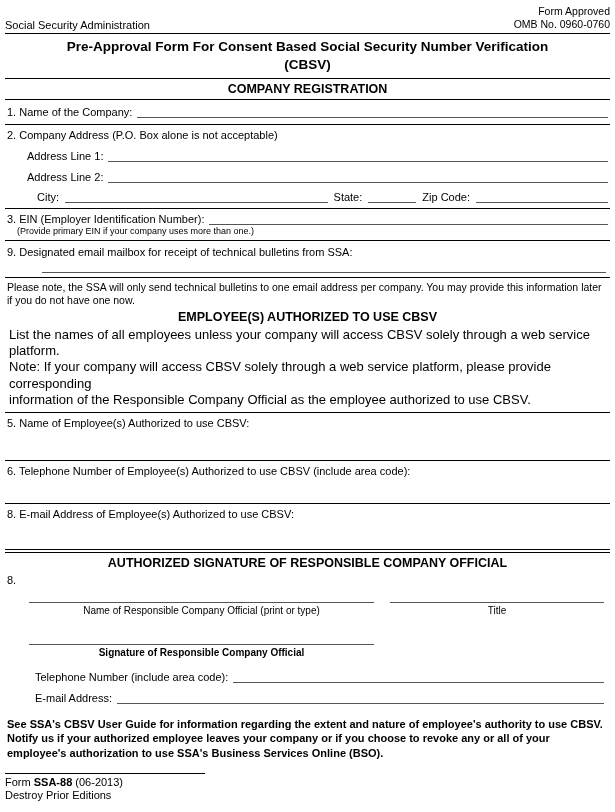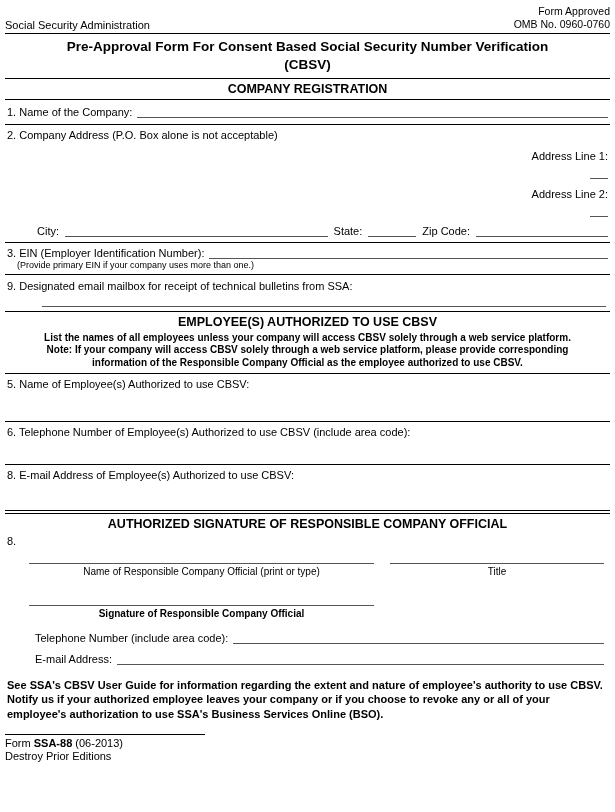--- a/index.html
+++ b/index.html
@@ -18,32 +18,32 @@
 
   .frow { display:flex; align-items:flex-end; gap:5px; font-size:11px; }
   .lbl { flex:0 0 auto; white-space:nowrap; }
   .fill { flex:1 1 auto; border-bottom:1px solid #555; height:12px; min-width:18px; }
   .fill.fixed48 { flex:0 0 48px; }
   .fill.fixed132 { flex:0 0 132px; }
 
   .f1 { margin:6px 2px 6px 2px; }
 
   .f2 { margin:4px 2px 5px 2px; font-size:11px; }
-  .f2 .sub { margin:9px 0 0 20px;flex-direction:column; }
+  .f2 .sub { margin:9px 0 0 20px; }
   .f2 .citystatezip { display:flex; align-items:flex-end; gap:6px; margin:8px 0 2px 30px; }
 
   .f3 { margin:4px 2px 4px 2px; font-size:11px; }
   .f3 .small-note { font-size:9px; margin:1px 0 1px 10px; }
 
   .f4 { margin:5px 2px 4px 2px; font-size:11px; }
   .f4 .under { border-bottom:1px solid #555; height:13px; margin:2px 2px 3px 35px; }
 
   .bulletin { font-size:10.5px; line-height:1.25; margin:3px 2px 2px 2px; }
 
-  .instructions { text-align:center; font-weight:bold; font-size:10px; line-height:1.25; white-space:pre-line; margin:1px 4px 4px 4px; }
+  .instructions { font-weight:normal; font-size:13px; line-height:1.25; white-space:pre-line; margin:1px 4px 4px 4px; }
 
   .emp-field { font-size:11px; margin:4px 2px 0 2px; }
   .emp-space { height:29px; }
   .emp-space.s6 { height:24px; }
   .emp-space.s7 { height:27px; }
 
   .sig-num { font-size:11px; margin:4px 0 2px 2px; }
   .sig-row { display:flex; gap:16px; margin:0 6px 0 24px; }
   .sig-row.second { margin-top:14px;font-weight:bold; }
   .sig-col-left { flex:0 0 60%; }
@@ -119,20 +119,21 @@
     <div class="small-note">(Provide primary EIN if your company uses more than one.)</div>
   </div>
   <div class="hr"></div>
 
   <div class="f4">
     <div>9. Designated email mailbox for receipt of technical bulletins from SSA:</div>
     <div class="under"></div>
   </div>
   <div class="hr"></div>
 
+  <div class="bulletin">Please note, the SSA will only send technical bulletins to one email address per company. You may provide this information later if you do not have one now.</div>
 
   <div class="sec-h">EMPLOYEE(S)  AUTHORIZED TO USE CBSV</div>
   <div class="instructions">List the names of all employees unless your company will access CBSV solely through a web service platform.
 Note: If your company will access CBSV solely through a web service platform, please provide corresponding
 information of the Responsible Company Official as the employee authorized to use CBSV.</div>
   <div class="hr"></div>
 
   <div class="emp-field">
     <div>5.  Name of Employee(s) Authorized to use CBSV:</div>
     <div class="emp-space"></div>

